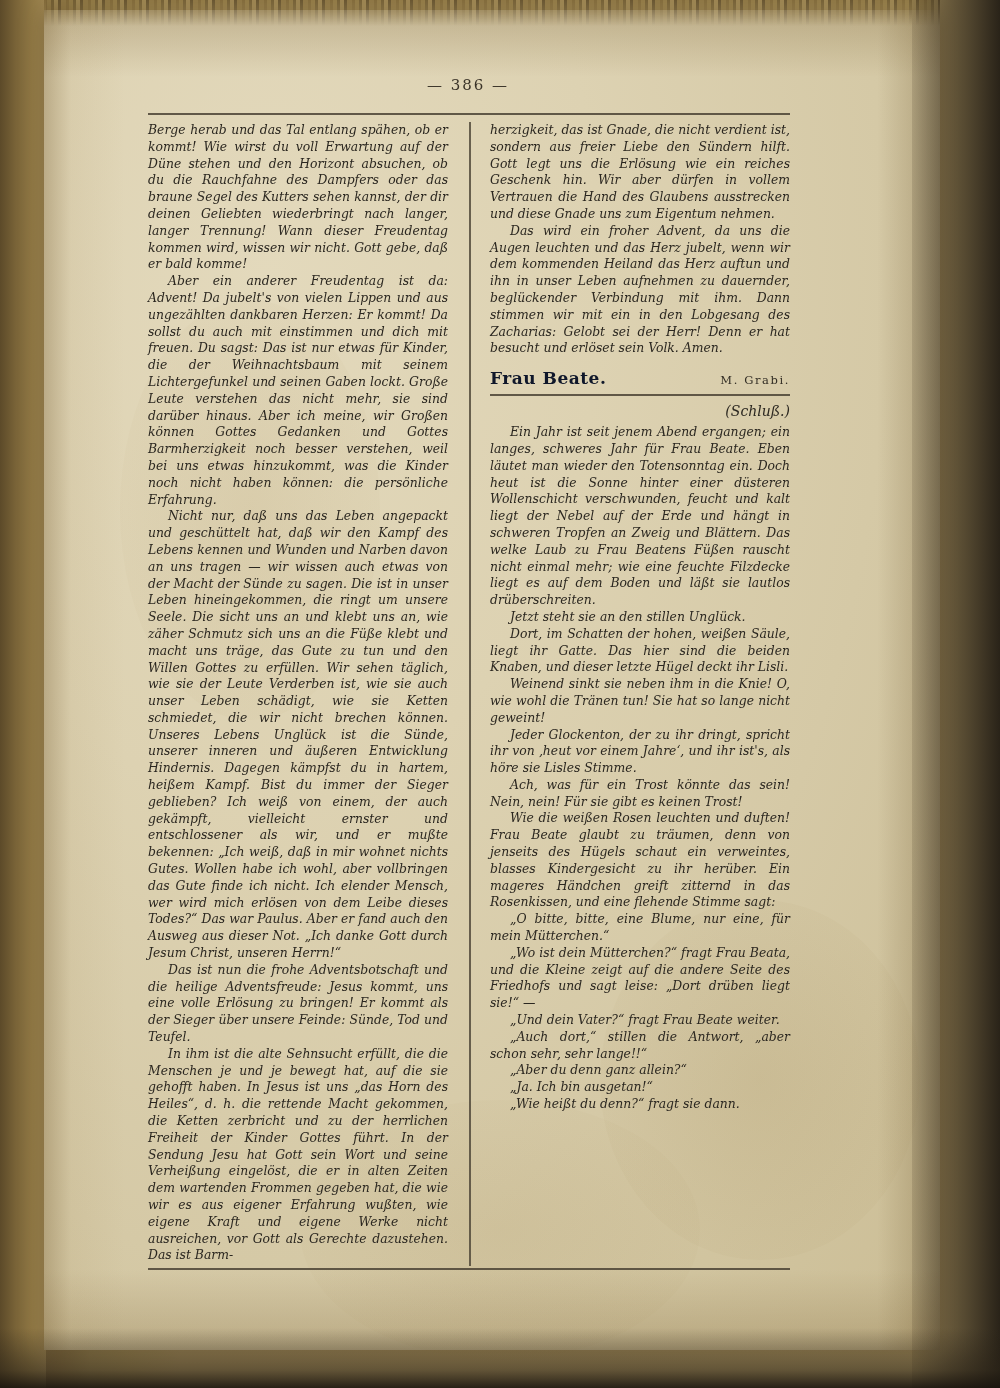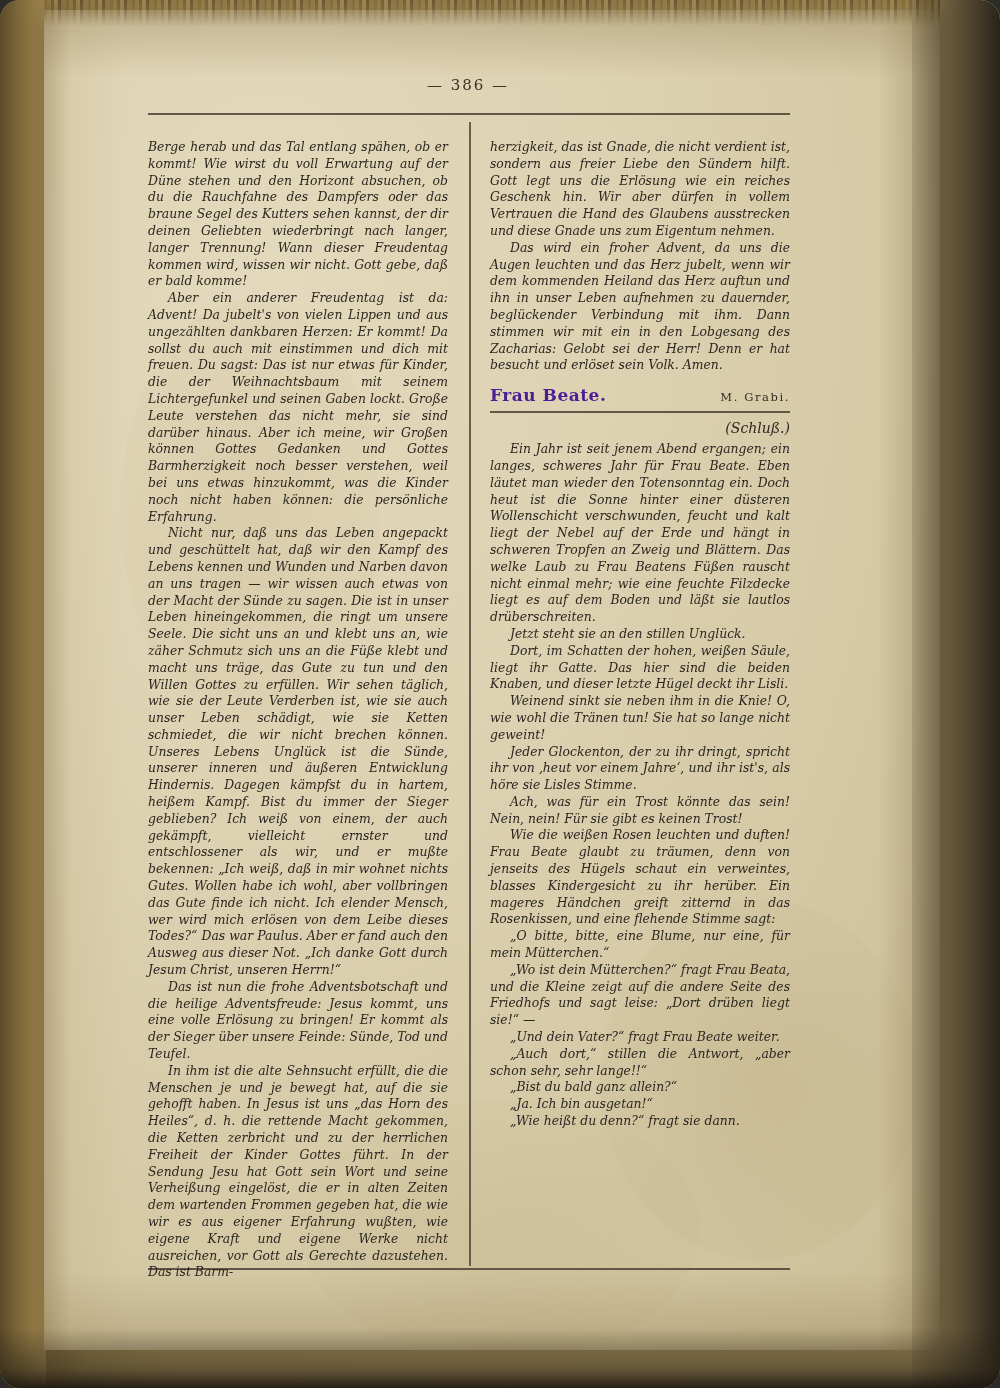--- a/index.html
+++ b/index.html
@@ -7,21 +7,20 @@
     padding: 0;
     background: #2b2b28;
   }
   .page {
     position: relative;
     width: 1000px;
     height: 1388px;
     overflow: hidden;
     background: #b99e6e;
     font-family: "DejaVu Serif", serif;
-    border-radius: 20px;
   }
   
   .backdrop {
     position: absolute;
     inset: 0;
     background:
       linear-gradient(90deg, #6f5a34 0%, #8d7546 2%, #7d663c 4%, #8a7243 6%, #9b8551 9%, #a48d57 13%, #ab9360 18%, #ac9663 100%);
   }
   .right-dark {
     position: absolute;
@@ -112,21 +111,20 @@
     height: 2px;
     background: #4a4234;
     opacity: 0.85;
   }
   .cols {
     position: absolute;
     left: 148px;
     top: 122px;
     width: 642px;
     display: flex;
-    margin-top: 17px;
   }
   .col {
     width: 300px;
     font-size: 12.4px;
     line-height: 1.355;
     text-align: justify;
     color: #2b2720;
     font-family: "DejaVu Serif", serif;
     font-style: italic;
   }
@@ -150,21 +148,21 @@
     align-items: baseline;
     justify-content: space-between;
     margin-top: 10px;
     margin-bottom: 2px;
   }
   .article-title {
     font-weight: bold;
     font-style: normal;
     font-size: 17px;
     letter-spacing: 0.5px;
-    color: #4c1d95;
+    color: #0f172a;
   }
   .article-author {
     font-style: normal;
     font-size: 11.5px;
     letter-spacing: 1.6px;
     color: #322d24;
   }
   .head-rule {
     height: 2px;
     background: #4a4234;
@@ -231,21 +229,21 @@
       <p>Jetzt steht sie an den stillen Unglück.</p>
       <p>Dort, im Schatten der hohen, weißen Säule, liegt ihr Gatte.  Das hier sind die beiden Knaben, und dieser letzte Hügel deckt ihr Lisli.</p>
       <p>Weinend sinkt sie neben ihm in die Knie!  O, wie wohl die Tränen tun!  Sie hat so lange nicht geweint!</p>
       <p>Jeder Glockenton, der zu ihr dringt, spricht ihr von ‚heut vor einem Jahre‘, und ihr ist's, als höre sie Lisles Stimme.</p>
       <p>Ach, was für ein Trost könnte das sein!  Nein, nein!  Für sie gibt es keinen Trost!</p>
       <p>Wie die weißen Rosen leuchten und duften!  Frau Beate glaubt zu träumen, denn von jenseits des Hügels schaut ein verweintes, blasses Kindergesicht zu ihr herüber.  Ein mageres Händchen greift zitternd in das Rosenkissen, und eine flehende Stimme sagt:</p>
       <p>„O bitte, bitte, eine Blume, nur eine, für mein Mütterchen.“</p>
       <p>„Wo ist dein Mütterchen?“ fragt Frau Beata, und die Kleine zeigt auf die andere Seite des Friedhofs und sagt leise: „Dort drüben liegt sie!“ —</p>
       <p>„Und dein Vater?“ fragt Frau Beate weiter.</p>
       <p>„Auch dort,“ stillen die Antwort, „aber schon sehr, sehr lange!!“</p>
-      <p>„Bist du bald ganz allein?“</p>
+      <p>„Aber du denn ganz allein?“</p>
       <p>„Ja.  Ich bin ausgetan!“</p>
       <p>„Wie heißt du denn?“ fragt sie dann.</p>
     </div>
   </div>
 
   <div class="right-dark"></div>
   <div class="bottom-dark"></div>
 </div>
 
 </body></html>

